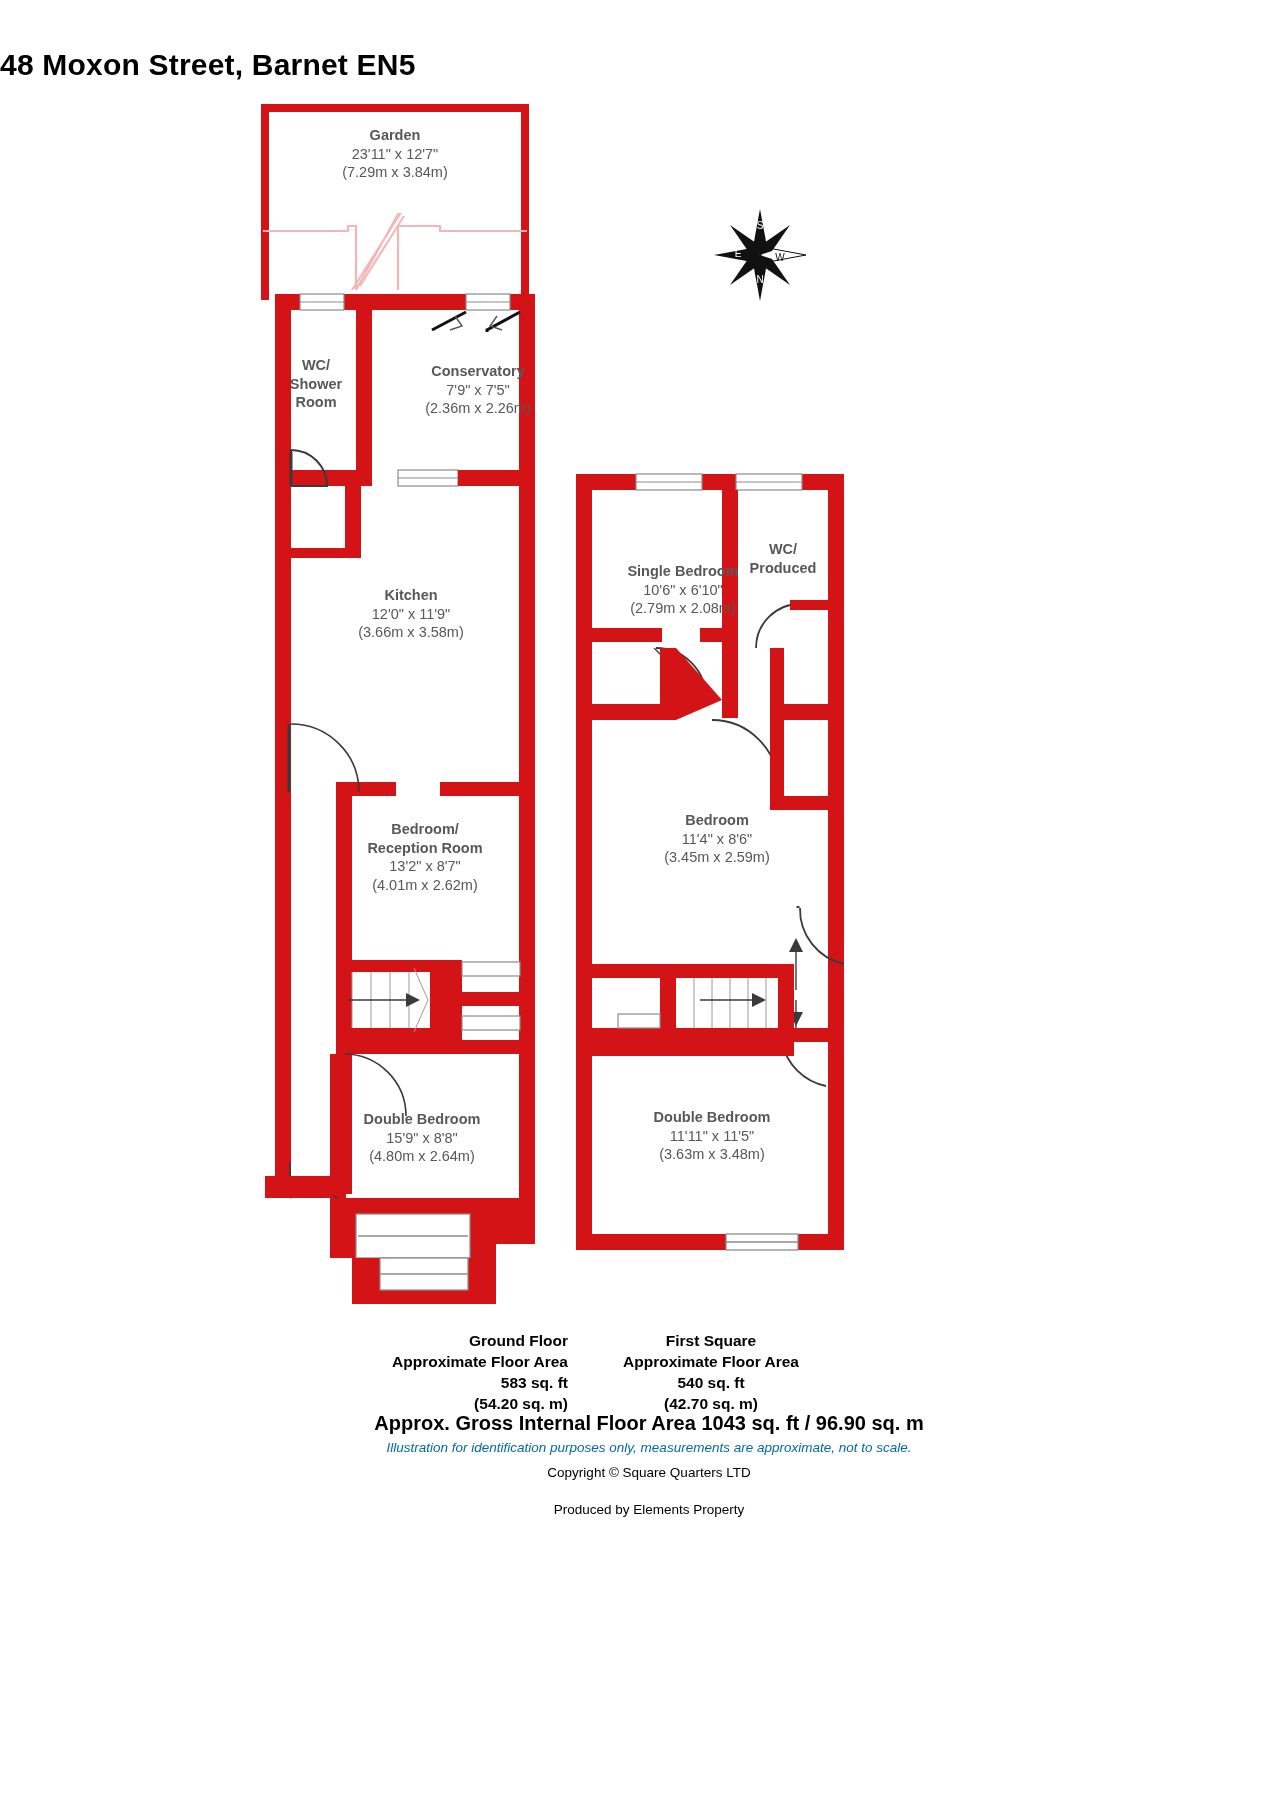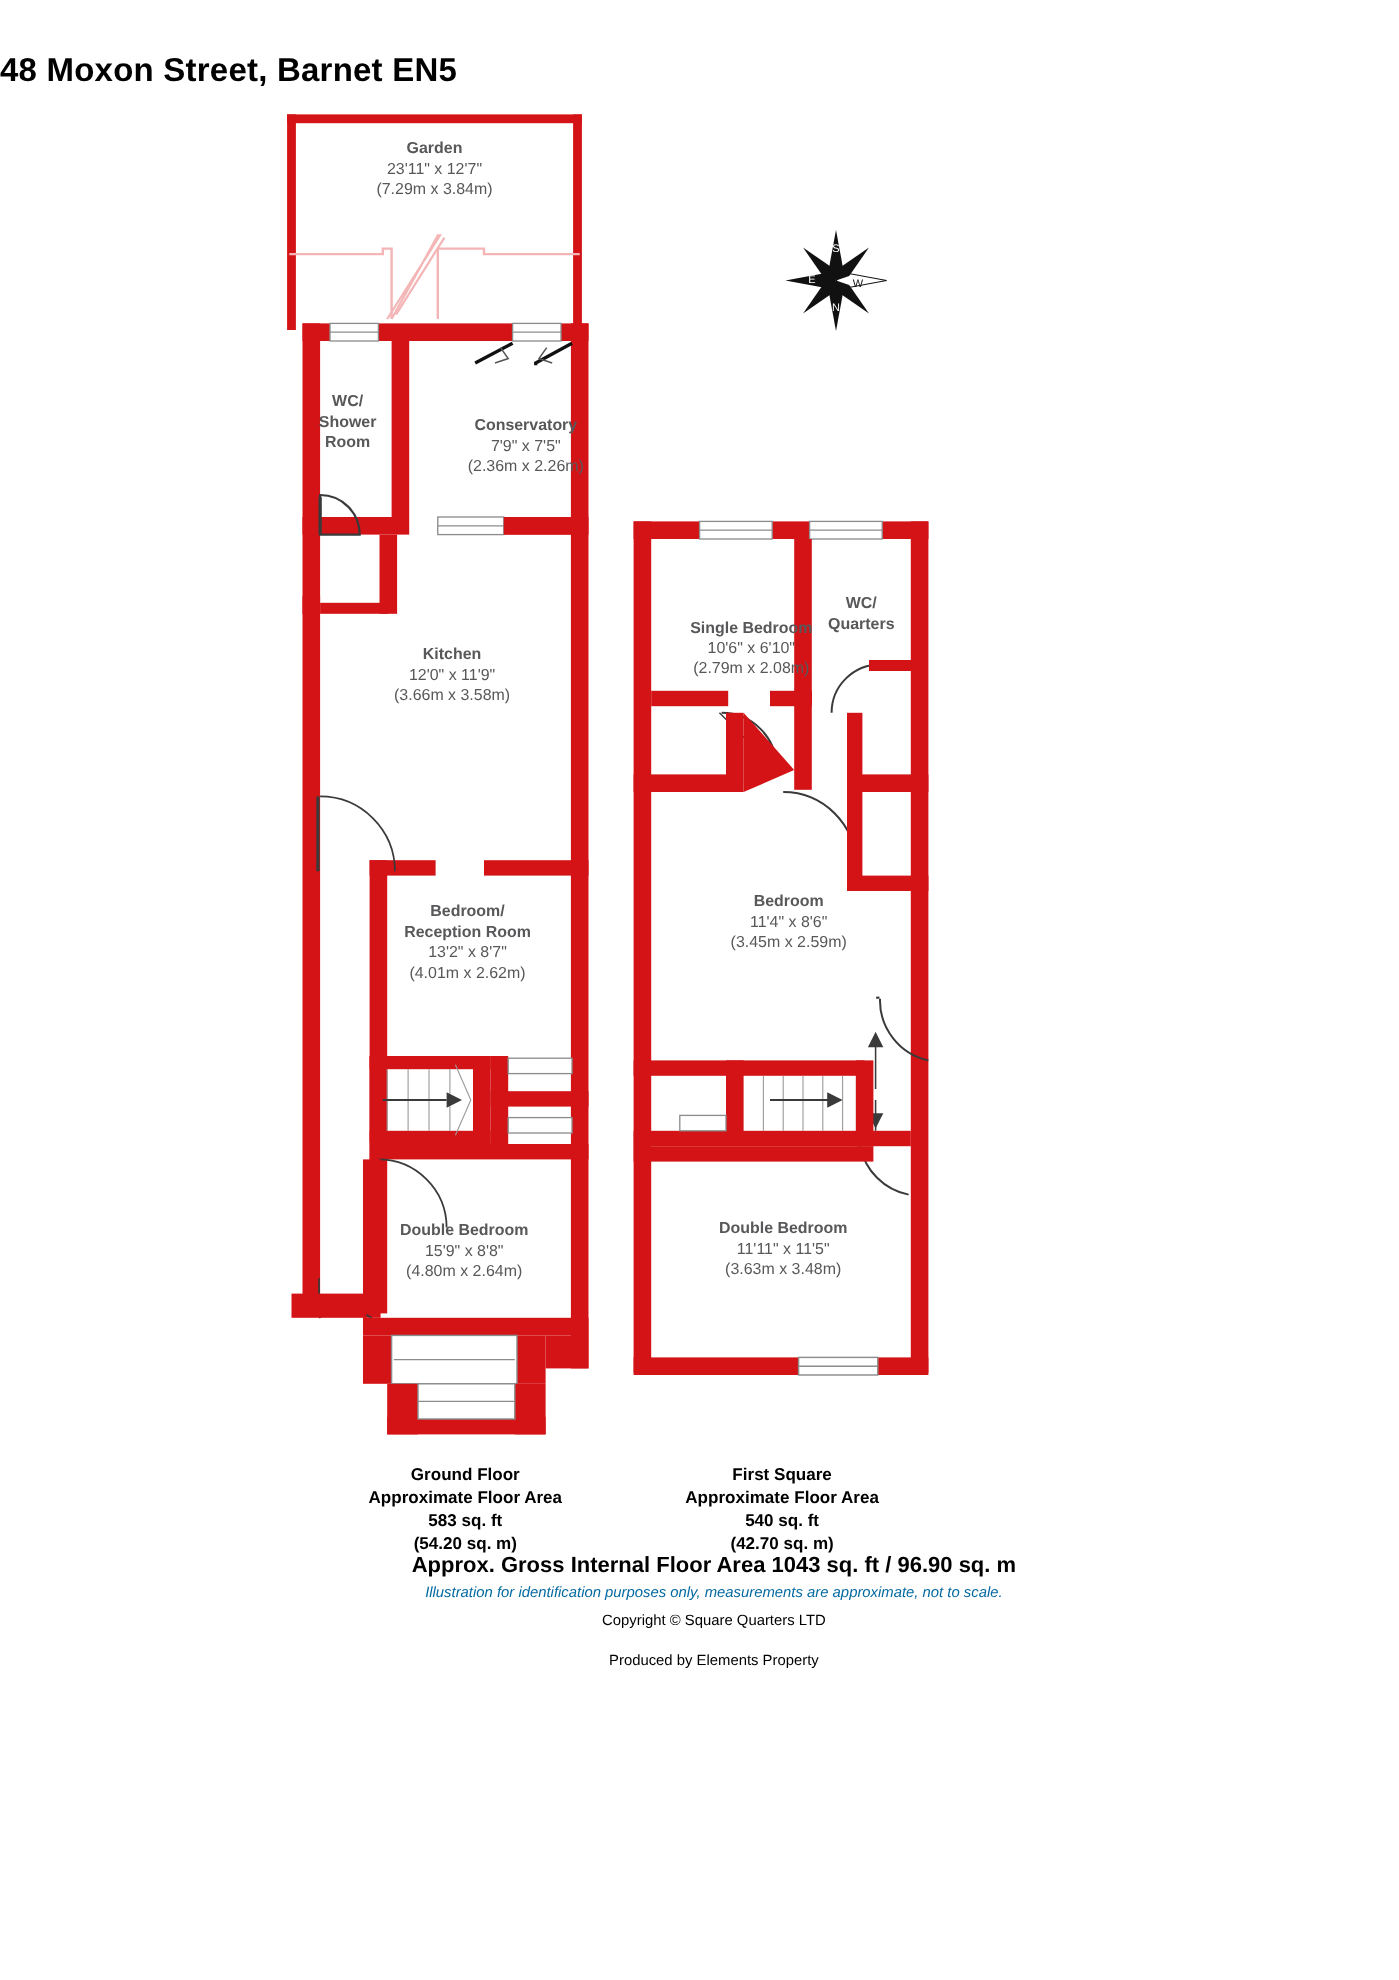--- a/index.html
+++ b/index.html
@@ -349,21 +349,21 @@
   <div class="rl-dim">23'11" x 12'7"</div>
   <div class="rl-dim">(7.29m x 3.84m)</div>
 </div>
 
 <div class="room-label" style="left:276px; top:356px; width:80px;">
   <div class="rl-name">WC/</div>
   <div class="rl-name">Shower</div>
   <div class="rl-name">Room</div>
 </div>
 
-<div class="room-label" style="left:366px; top:362px; width:224px;margin-top:16px;">
+<div class="room-label" style="left:366px; top:362px; width:224px;">
   <div class="rl-name">Conservatory</div>
   <div class="rl-dim">7'9" x 7'5"</div>
   <div class="rl-dim">(2.36m x 2.26m)</div>
 </div>
 
 <div class="room-label" style="left:296px; top:586px; width:230px;">
   <div class="rl-name">Kitchen</div>
   <div class="rl-dim">12'0" x 11'9"</div>
   <div class="rl-dim">(3.66m x 3.58m)</div>
 </div>
@@ -382,36 +382,36 @@
 </div>
 
 <div class="room-label" style="left:618px; top:562px; width:130px;">
   <div class="rl-name">Single Bedroom</div>
   <div class="rl-dim">10'6" x 6'10"</div>
   <div class="rl-dim">(2.79m x 2.08m)</div>
 </div>
 
 <div class="room-label" style="left:738px; top:540px; width:90px;">
   <div class="rl-name">WC/</div>
-  <div class="rl-name">Quarters</div>
+  <div class="rl-name">Produced</div>
 </div>
 
 <div class="room-label" style="left:592px; top:811px; width:250px;">
   <div class="rl-name">Bedroom</div>
   <div class="rl-dim">11'4" x 8'6"</div>
   <div class="rl-dim">(3.45m x 2.59m)</div>
 </div>
 
 <div class="room-label" style="left:588px; top:1108px; width:248px;">
   <div class="rl-name">Double Bedroom</div>
   <div class="rl-dim">11'11" x 11'5"</div>
   <div class="rl-dim">(3.63m x 3.48m)</div>
 </div>
 
-<div class="floor-caption" style="left:278px; top:1330px; width:290px;">
+<div class="floor-caption" style="left:278px; top:1330px; width:290px;text-align:right;">
   <div>Ground Floor</div>
   <div>Approximate Floor Area</div>
   <div>583 sq. ft</div>
   <div>(54.20 sq. m)</div>
 </div>
 
 <div class="floor-caption" style="left:566px; top:1330px; width:290px;">
   <div>First Square</div>
   <div>Approximate Floor Area</div>
   <div>540 sq. ft</div>

